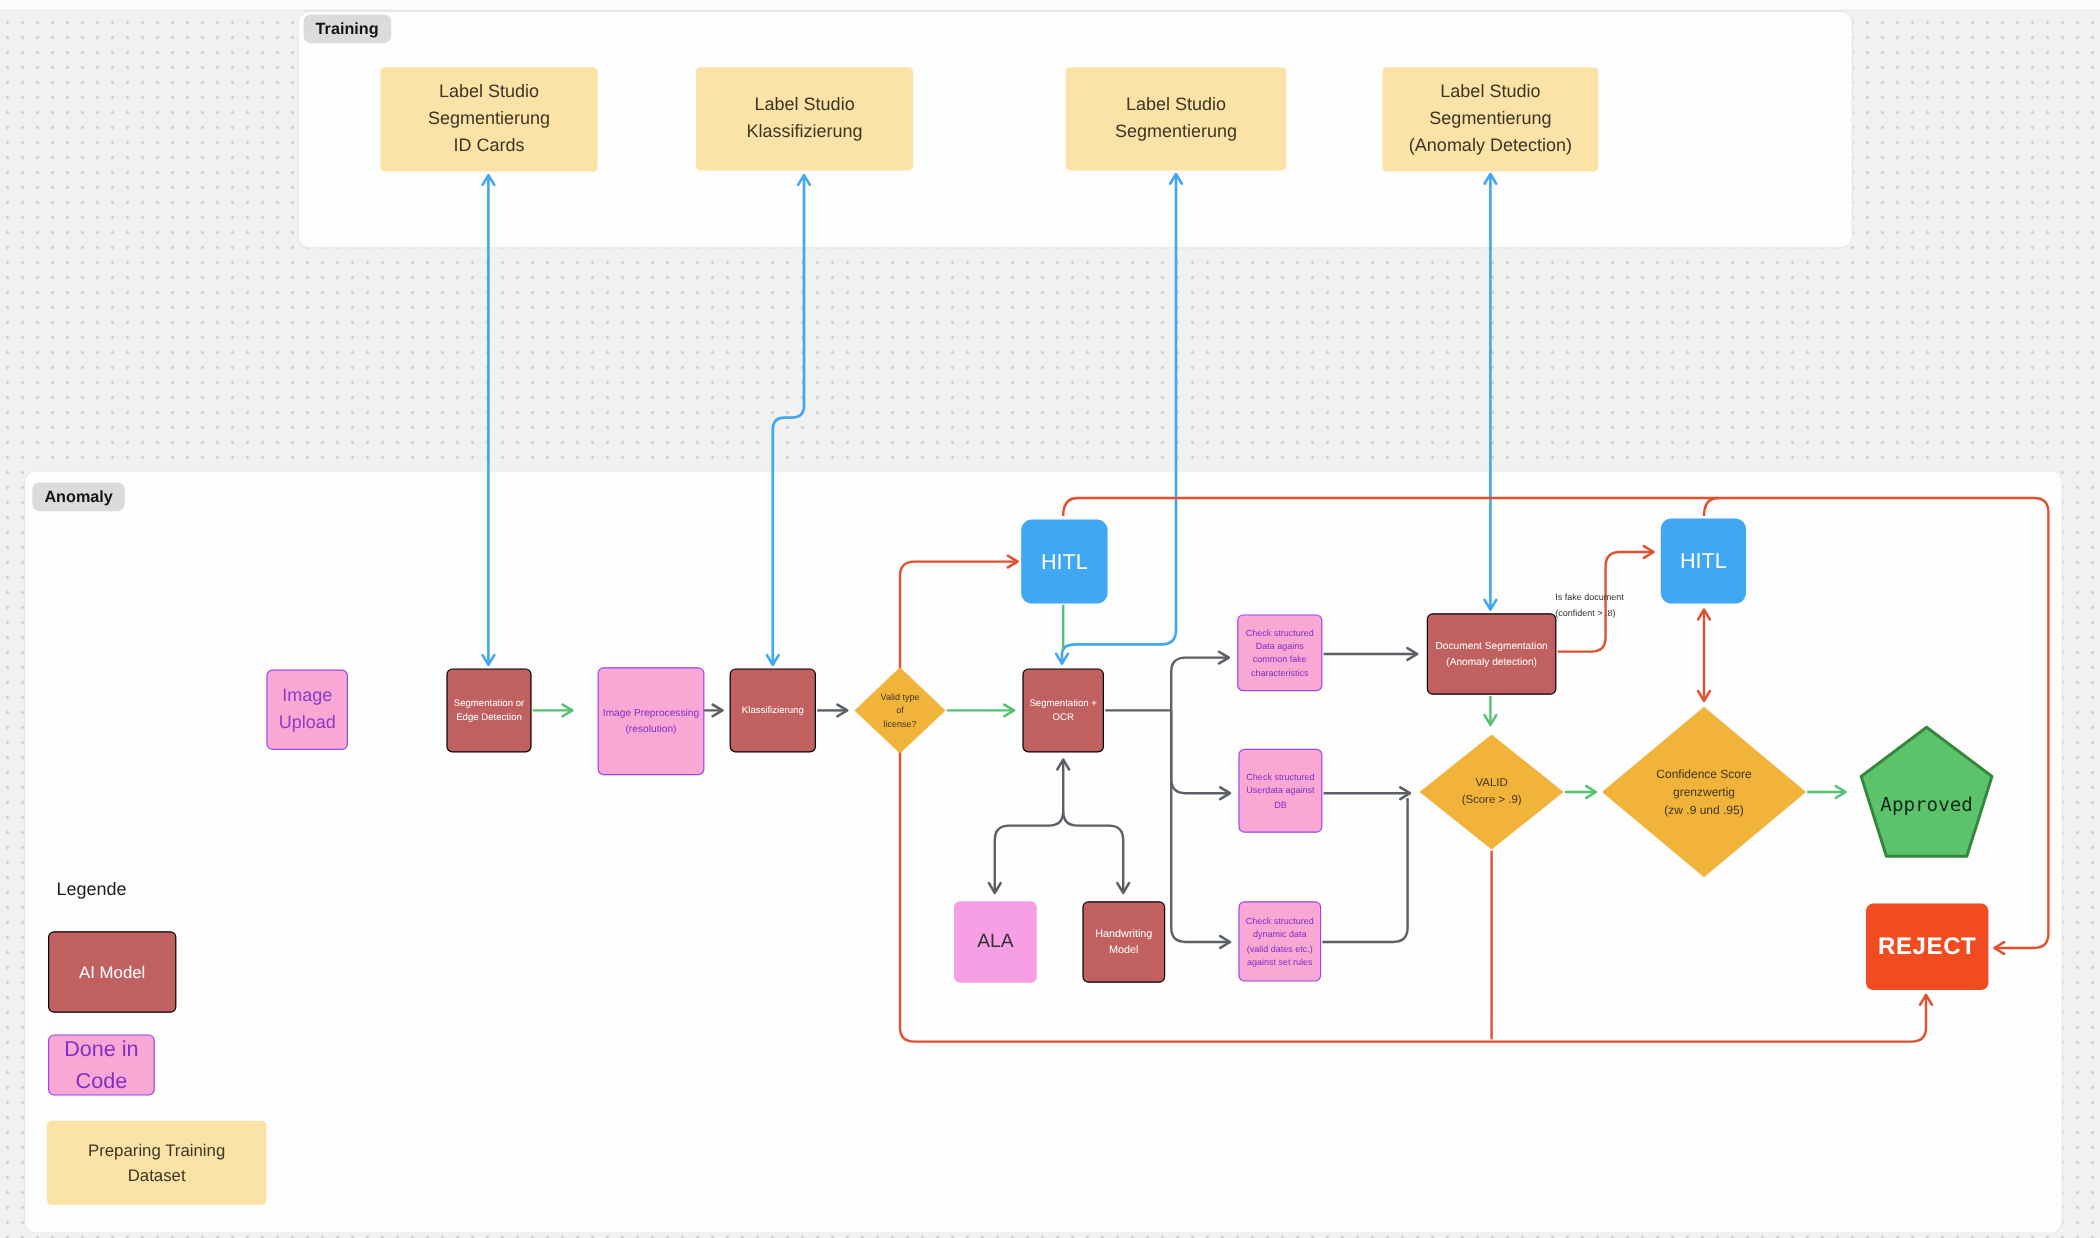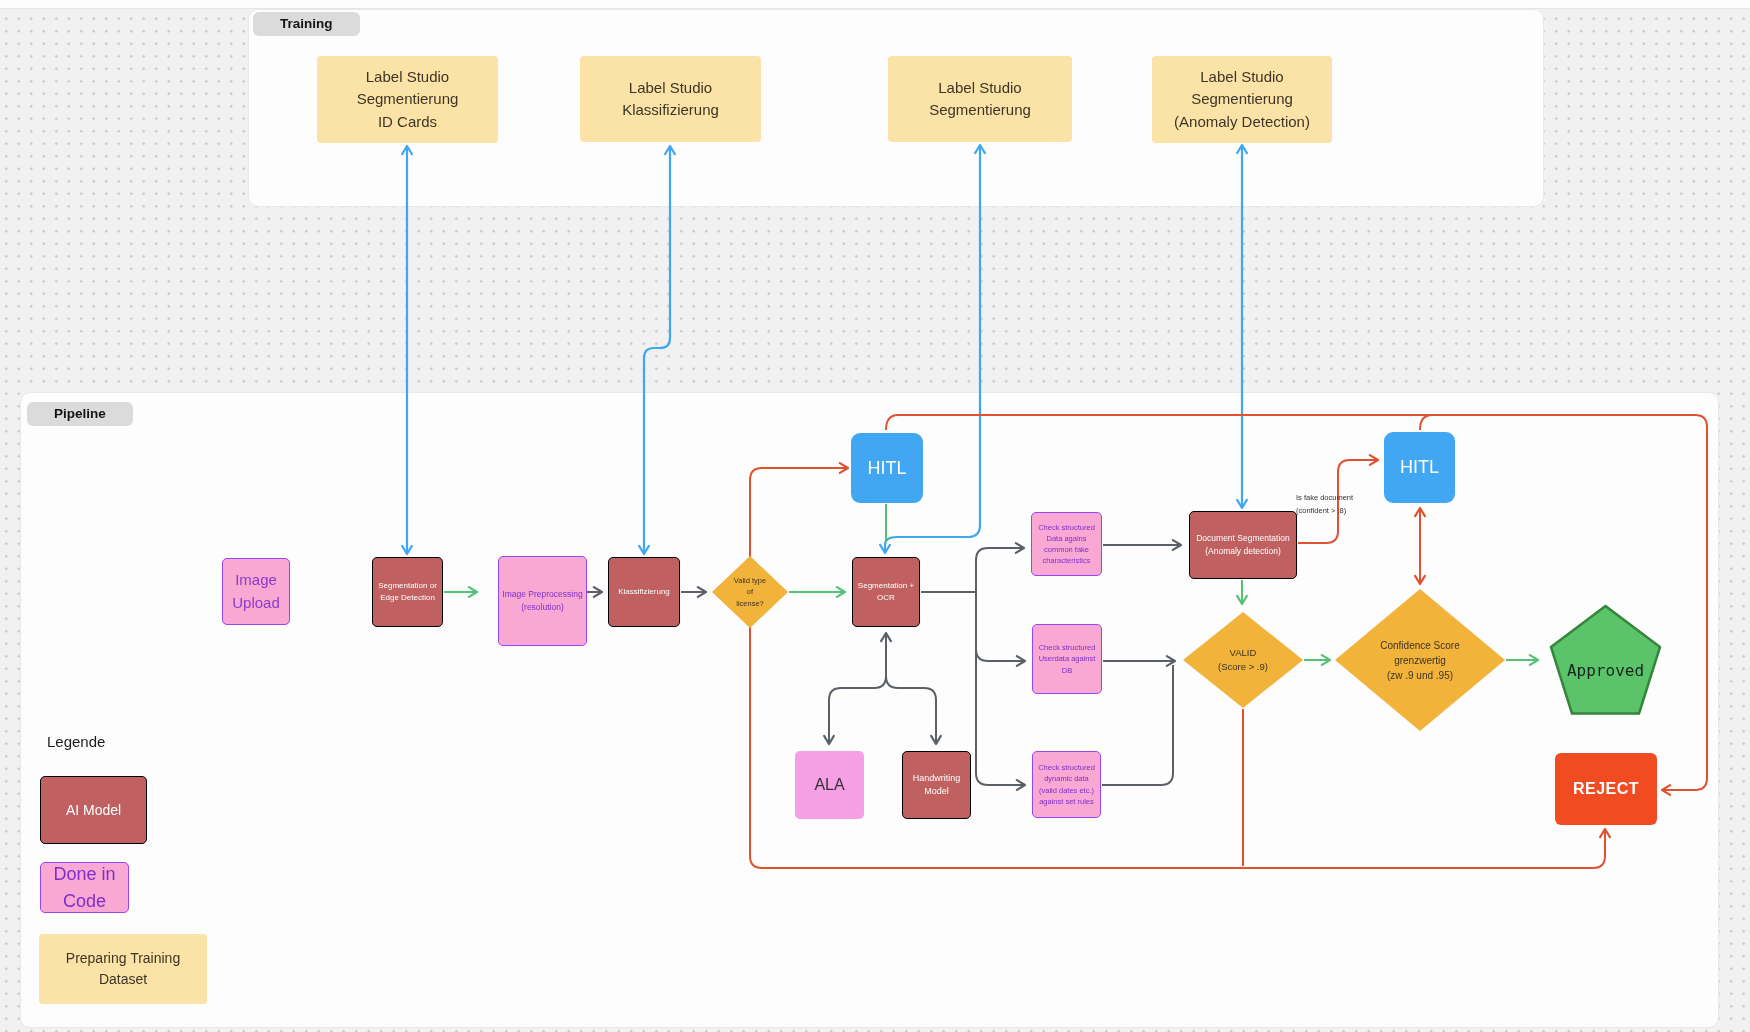--- a/index.html
+++ b/index.html
@@ -6,35 +6,35 @@
   body{
     width:1750px;height:1032px;position:relative;overflow:hidden;
     background-color:#F1F1F2;
     background-image:radial-gradient(circle,#c6c6c8 1px,transparent 1.4px);
     background-size:12.5px 12.5px;
     font-family:"Liberation Sans","DejaVu Sans",sans-serif;
     color:#222;
   }
   .topband{position:absolute;left:0;top:0;width:1750px;height:8px;background:#FCFCFC;border-bottom:1px solid #E5E5E5;z-index:1}
   .panel{position:absolute;background:#FDFDFD;border:1px solid #E8E8E8;border-radius:10px;z-index:1;box-sizing:border-box}
-  .chip{position:absolute;z-index:4;background:#DBDBDB;border-radius:6px;padding:4px 27px;font-size:13.5px;font-weight:700;color:#141414;line-height:1.2}
+  .chip{position:absolute;z-index:4;background:#DBDBDB;border-radius:6px;padding:4px 10px;font-size:13.5px;font-weight:700;color:#141414;line-height:1.2}
   svg.wires{position:absolute;left:0;top:0;z-index:2}
   .wb{stroke:#41A7F2;stroke-width:2.2;fill:none}
   .wg{stroke:#55C273;stroke-width:2;fill:none}
   .wy{stroke:#5B5F66;stroke-width:2;fill:none}
   .wr{stroke:#DE5230;stroke-width:2;fill:none}
   .node{position:absolute;z-index:3;display:flex;align-items:center;justify-content:center;
     text-align:center;white-space:pre-line;box-sizing:border-box;line-height:1.5}
   .box-yellow{background:#FBE3A8;border-radius:4px;color:#3E3424;font-size:15px;line-height:1.5}
   .box-red{background:#C06060;border:1px solid #000000;border-radius:5px;color:#FFFFFF}
   .box-purple{background:#f9a8d4;border:1.6px solid #9747F0;border-radius:5px;color:#7F2FC8}
   .box-blue{background:#41A7F2;border-radius:9px;color:#FFFFFF;font-size:18px}
   .box-pink{background:#F79FE5;border-radius:5px;color:#333;font-size:16px}
   .diamond{background:#F1B33A;clip-path:polygon(50% 0,100% 50%,50% 100%,0 50%);color:#3E3424}
-  .reject{background:#F04B21;border-radius:6px;color:#fff;font-size:16px;font-weight:600;letter-spacing:.5px}
+  .reject{background:#F04B21;border-radius:6px;color:#fff;font-size:20px;font-weight:600;letter-spacing:.5px}
   .legend-title{position:absolute;z-index:3;font-size:15px;color:#1c1c1c}
   .note{position:absolute;z-index:3;font-size:7.5px;color:#333;text-align:left;white-space:pre-line;line-height:1.7}
 </style>
 </head>
 <body>
 
 <div class="topband"></div>
 
 <div class="panel" style="left:248px;top:9px;width:1296px;height:198px"></div>
 <div class="panel" style="left:20px;top:392px;width:1699px;height:636px"></div>
@@ -81,21 +81,21 @@
 
   <path class="wr" d="M848 468 H762 Q750 468 750 480 V856 Q750 868 762 868 H1593 Q1605 868 1605 856 V829" marker-start="url(#ar)" marker-end="url(#ar)"></path>
   <path class="wr" d="M1243 709 V866"></path>
   <path class="wr" d="M886 430 Q886 415 898 415 H1695 Q1707 415 1707 427 V778 Q1707 790 1695 790 H1662" marker-end="url(#ar)"></path>
   <path class="wr" d="M1420 430 Q1420 415 1432 415"></path>
   <path class="wr" d="M1298 543 H1326 Q1338 543 1338 531 V472 Q1338 460 1350 460 H1378" marker-end="url(#ar)"></path>
   <path class="wr" d="M1420 508 V584" marker-start="url(#ar)" marker-end="url(#ar)"></path>
 </svg>
 
 <div class="chip" style="left:253px;top:12px">Training</div>
-<div class="chip" style="left:27px;top:402px">Pipeline</div>
+<div class="chip" style="left:27px;top:402px">Anomaly</div>
 
 <div class="node box-yellow" style="left:317px;top:56px;width:181px;height:87px">Label Studio
 Segmentierung
 ID Cards</div>
 <div class="node box-yellow" style="left:580px;top:56px;width:181px;height:86px">Label Studio
 Klassifizierung</div>
 <div class="node box-yellow" style="left:888px;top:56px;width:184px;height:86px">Label Studio
 Segmentierung</div>
 <div class="node box-yellow" style="left:1152px;top:56px;width:180px;height:87px">Label Studio
 Segmentierung
@@ -145,14 +145,14 @@
 
 <div class="node reject" style="left:1555px;top:753px;width:102px;height:72px">REJECT</div>
 <div class="node box-pink" style="left:795px;top:751px;width:69px;height:68px">ALA</div>
 <div class="node box-red" style="left:902px;top:751px;width:69px;height:68px;font-size:9px">Handwriting
 Model</div>
 
 <div class="legend-title" style="left:47px;top:733px">Legende</div>
 <div class="node box-red" style="left:40px;top:776px;width:107px;height:68px;font-size:14px">AI Model</div>
 <div class="node box-purple" style="left:40px;top:862px;width:89px;height:51px;font-size:18px">Done in
 Code</div>
-<div class="node box-yellow" style="left:39px;top:934px;width:168px;height:70px;font-size:14px">Preparing Training
+<div class="node box-yellow" style="left:39px;top:934px;width:183px;height:70px;font-size:14px">Preparing Training
 Dataset</div>
 
 </body></html>

